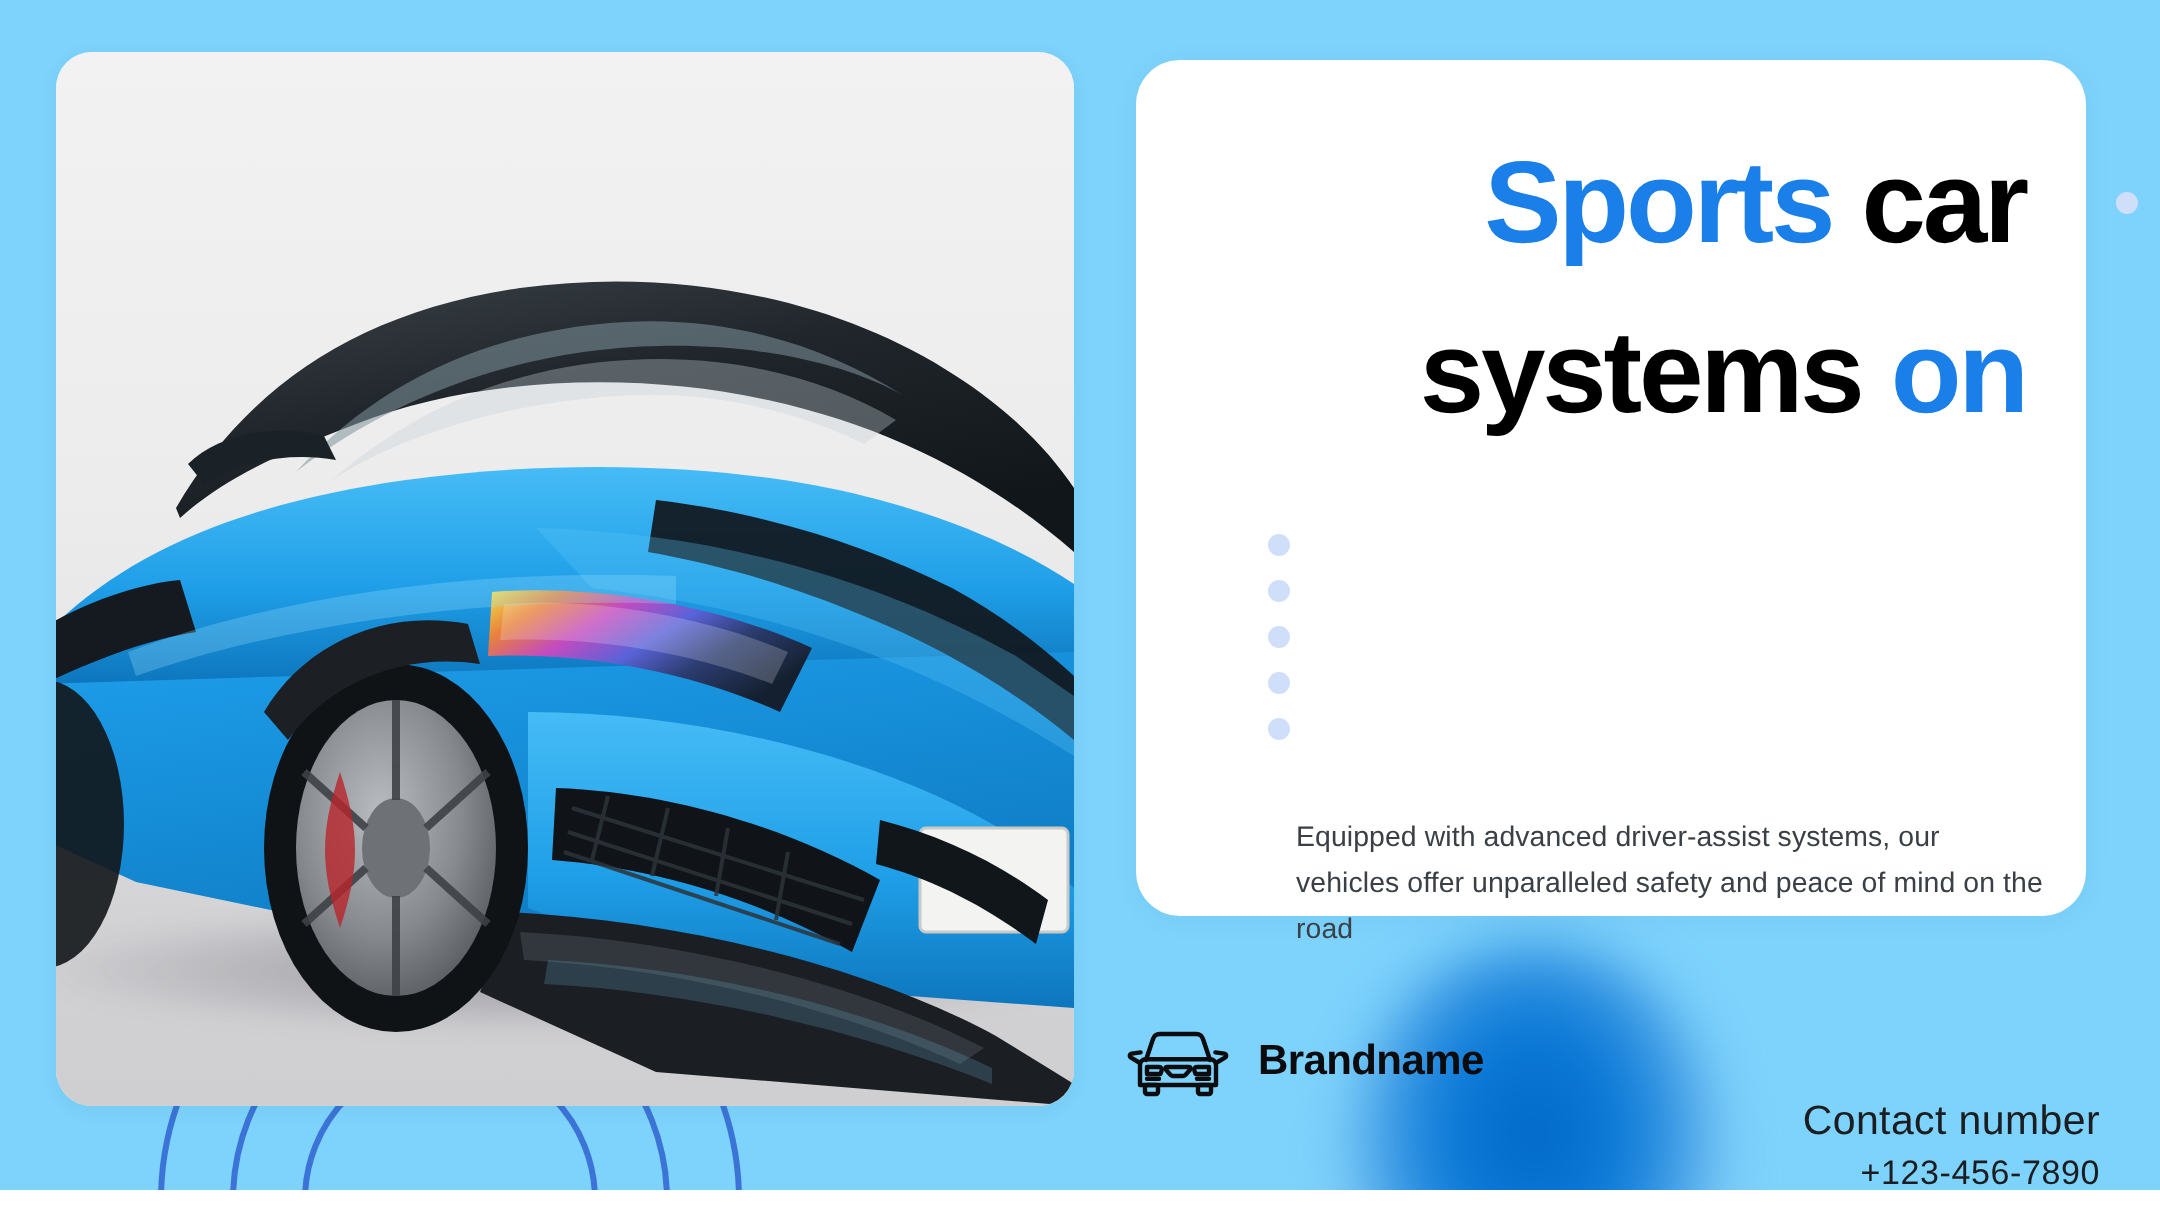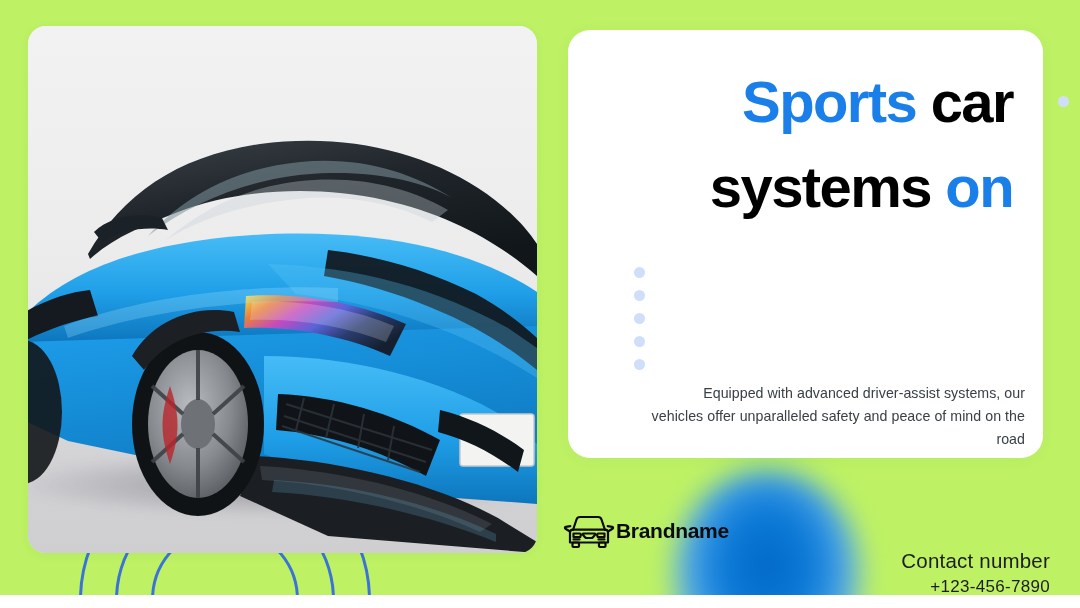--- a/index.html
+++ b/index.html
@@ -5,21 +5,21 @@
   html, body {
     margin: 0;
     padding: 0;
     background: #ffffff;
   }
   .stage {
     position: relative;
     width: 1080px;
     height: 595px;
     overflow: hidden;
-    background: #bef264;
+    background: #7dd3fc;
     font-family: "Liberation Sans", sans-serif;
   }
 
   
   .arcs {
     position: absolute;
     left: 80px;
     bottom: -150px;
     width: 290px;
     height: 290px;
@@ -123,22 +123,22 @@
   .dots .dot {
     width: 11px; height: 11px;
     border-radius: 50%;
     background: #cfdffa;
   }
 
   .body-copy {
     position: absolute;
     left: 80px;
     right: 18px;
-    top: 338px;
-    text-align: right;
+    top: 364px;
+    text-align: left;
     font-size: 14.2px;
     line-height: 1.62;
     color: #3a4046;
     letter-spacing: 0.05px;
   }
 
   
   .side-dot {
     position: absolute;
     left: 1058px;
@@ -148,20 +148,21 @@
     background: #cfdffa;
   }
 
   
   .brand {
     position: absolute;
     left: 562px;
     top: 512px;
     display: flex;
     align-items: center;
+    gap: 13px;
   }
   .brand-name {
     font-size: 21px;
     font-weight: 800;
     color: #0c0c0e;
     letter-spacing: -0.3px;
   }
   .contact {
     position: absolute;
     right: 30px;

